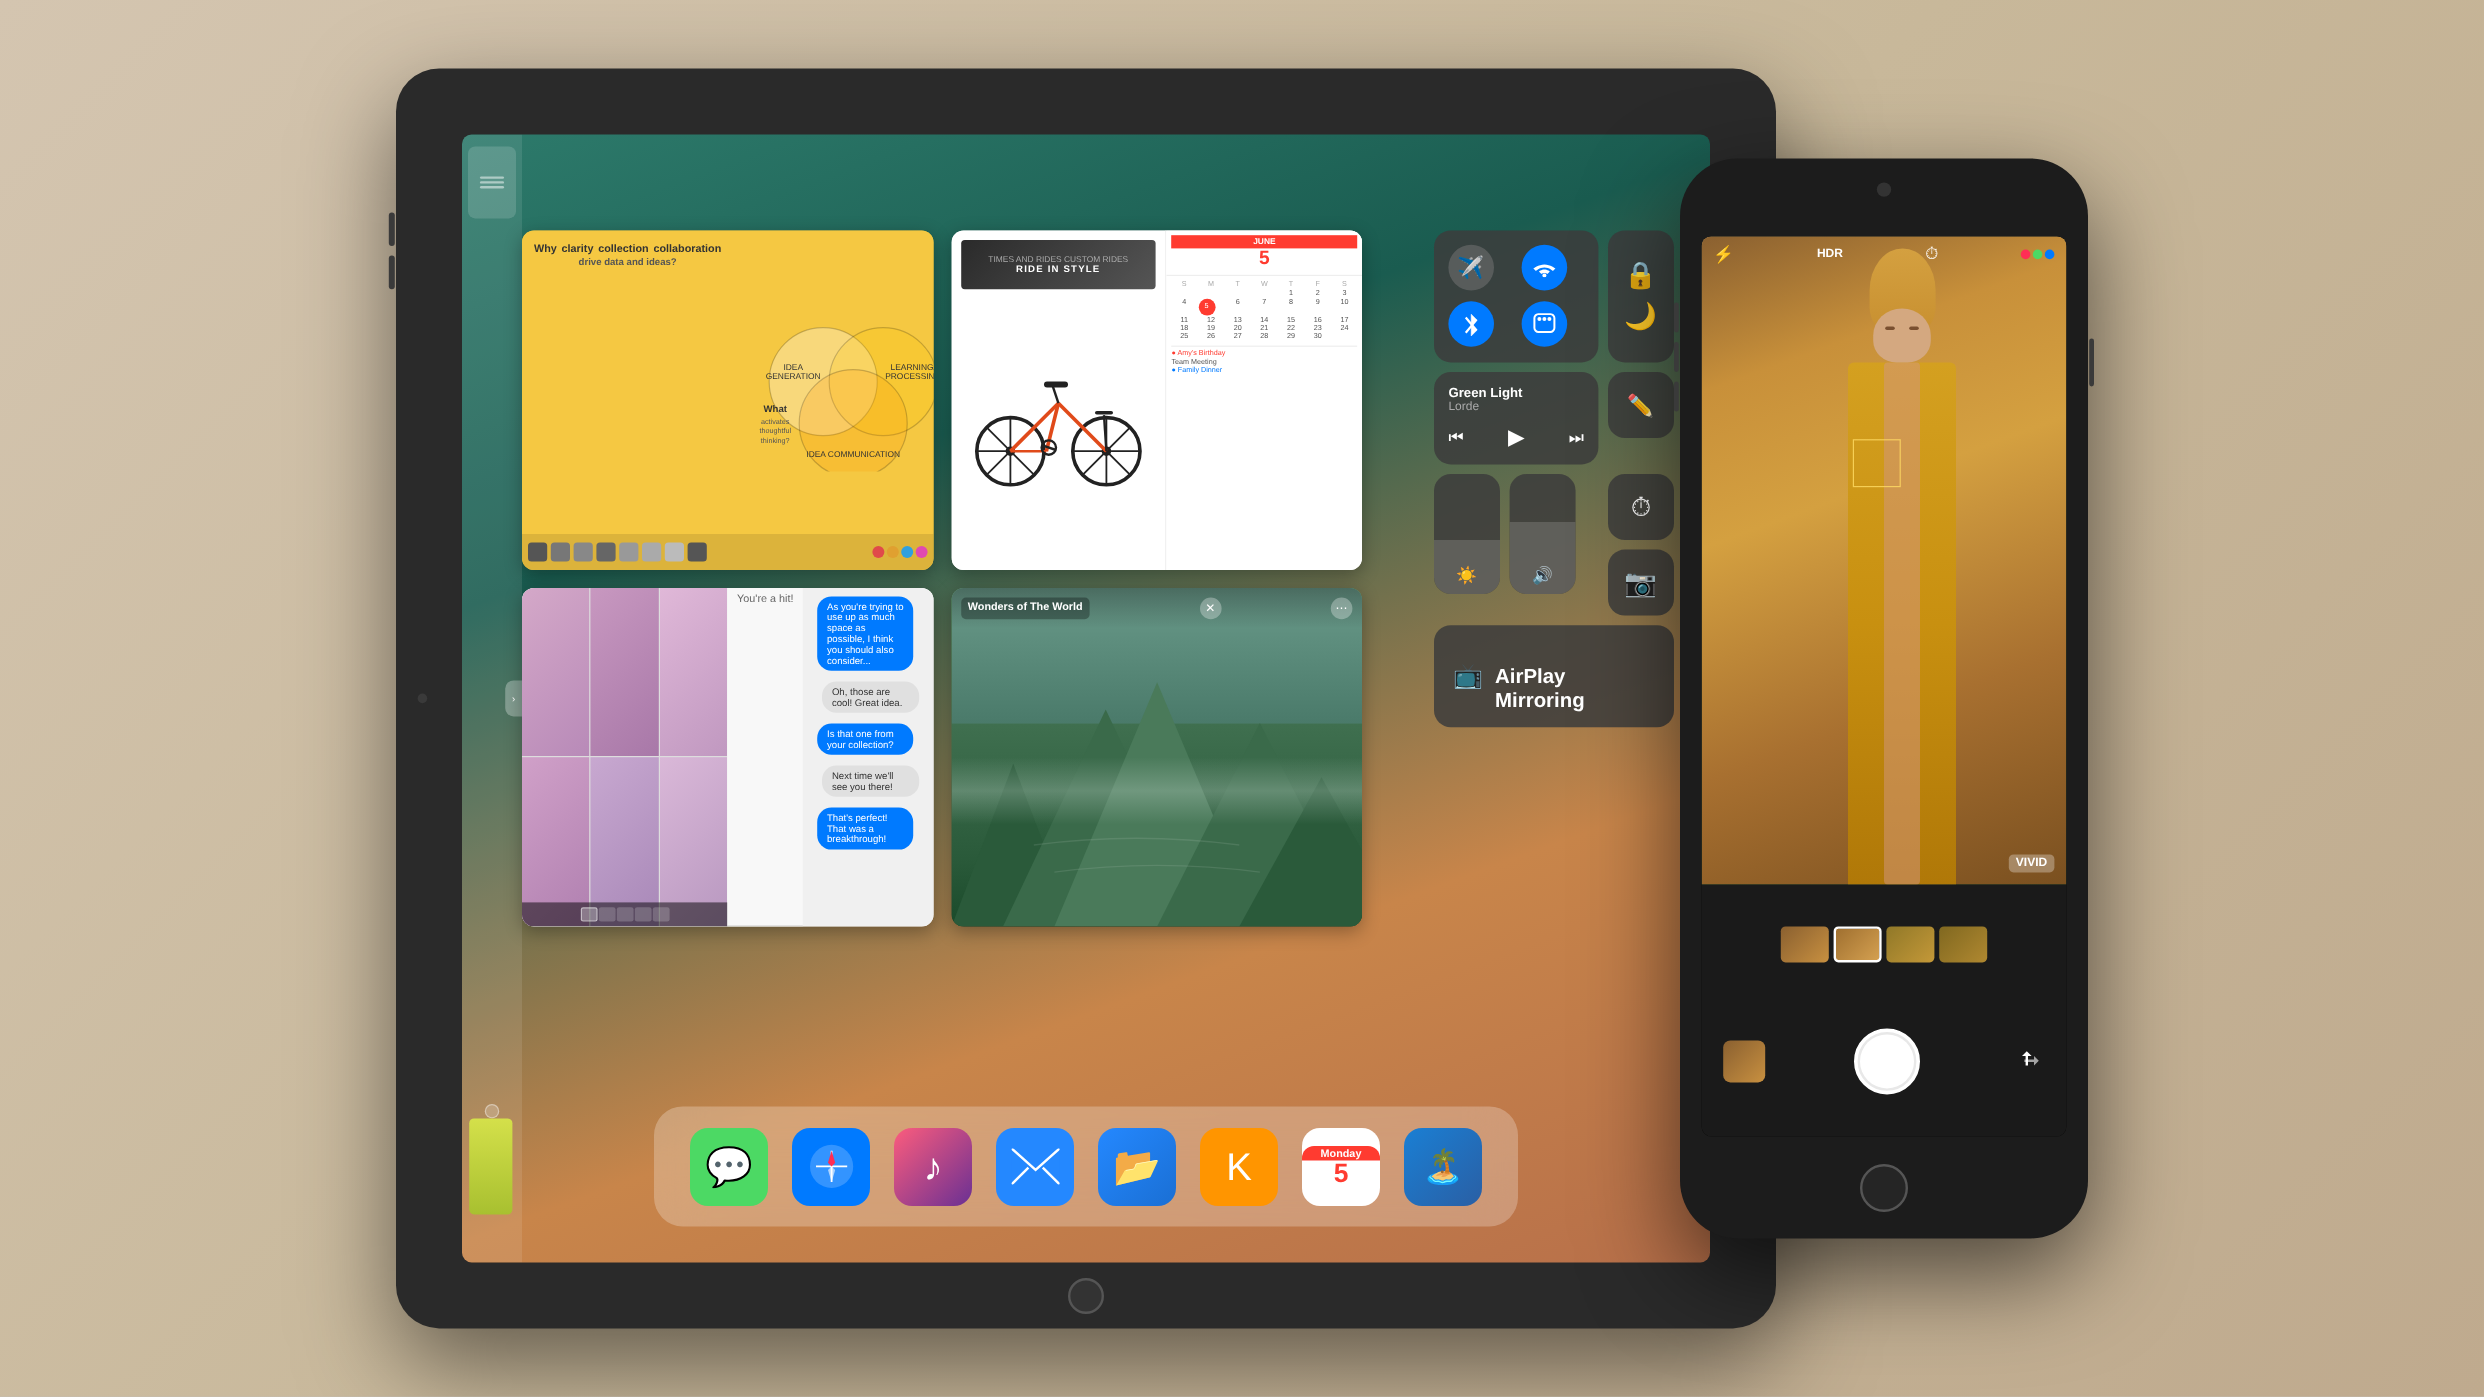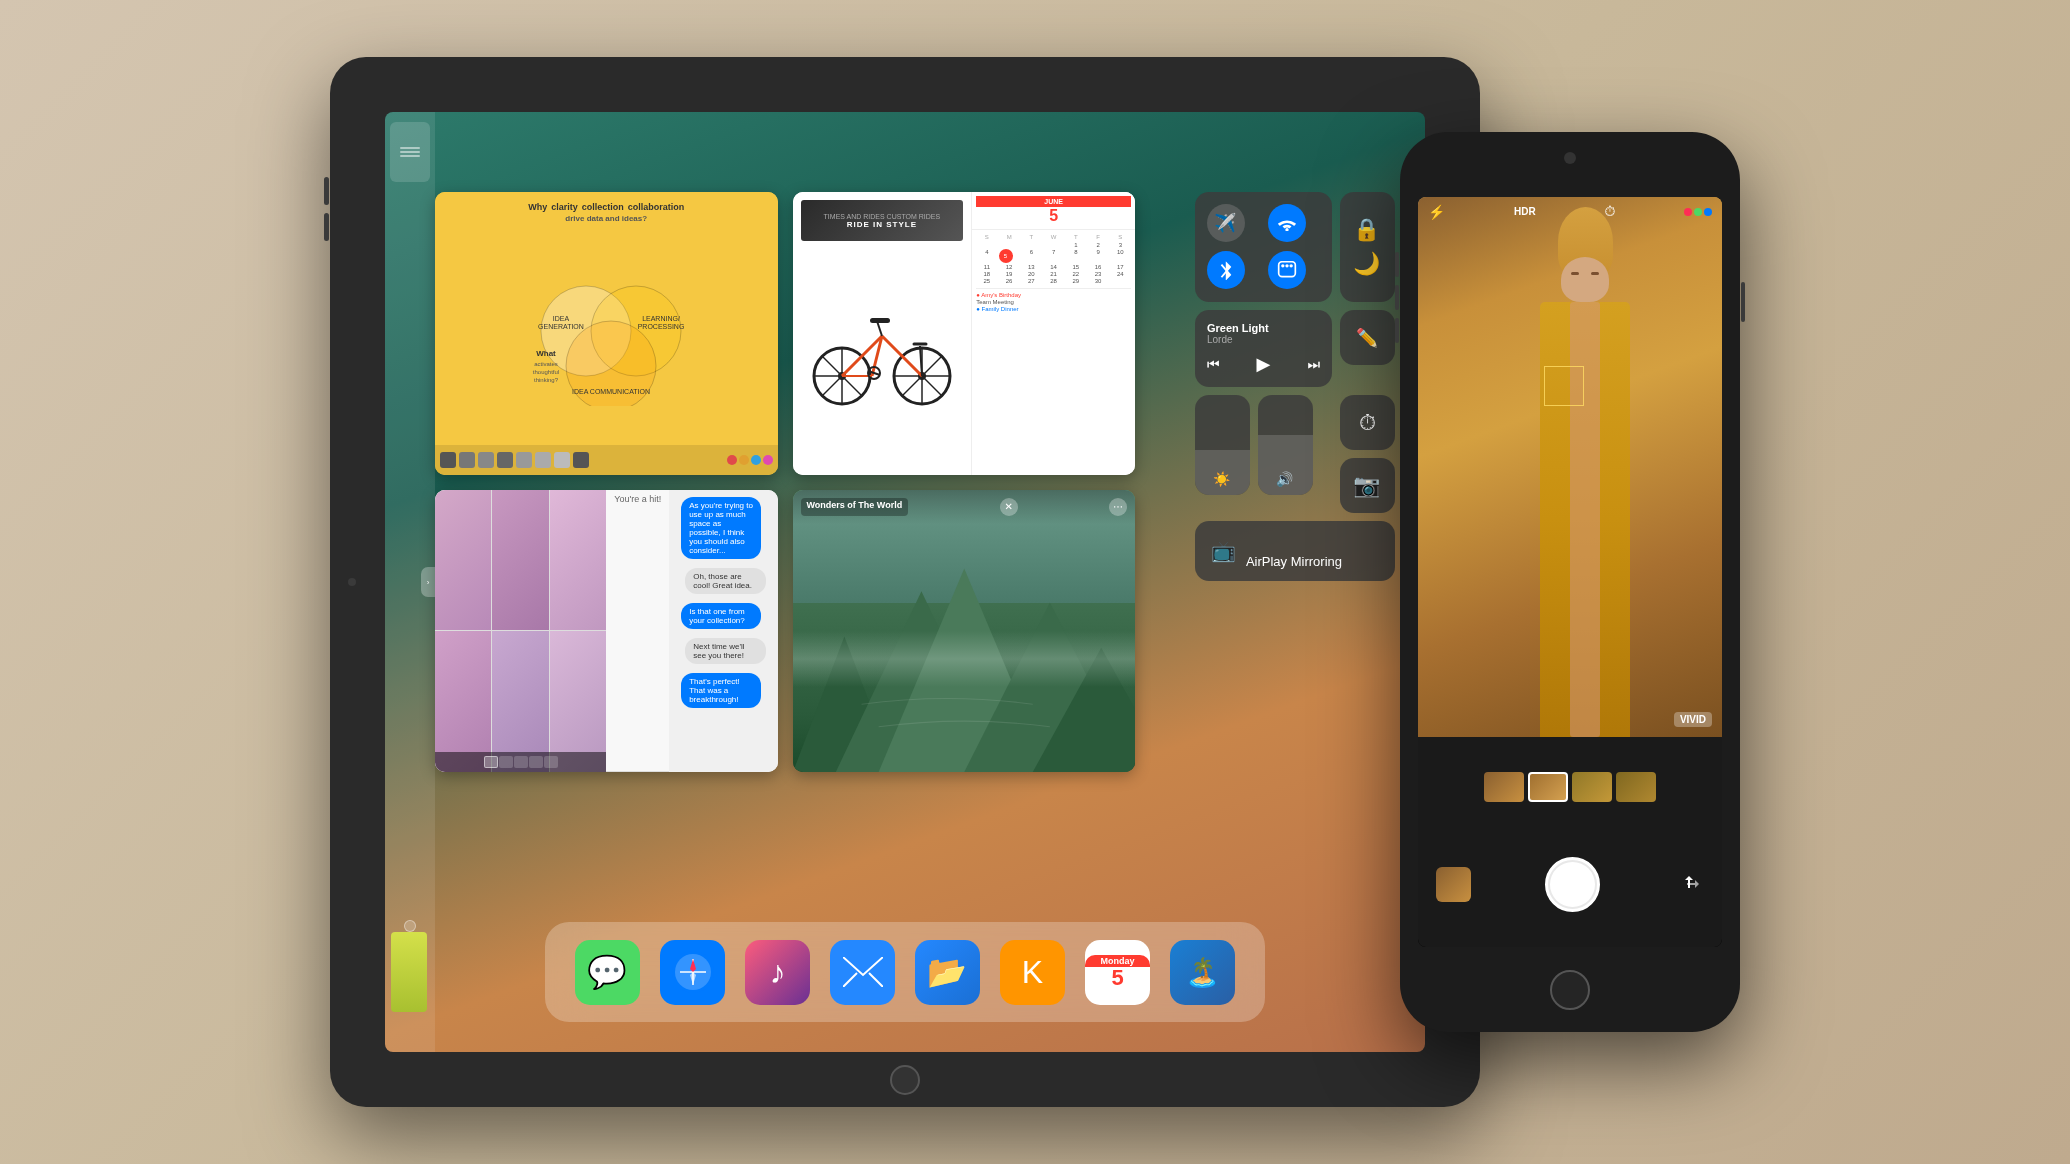--- a/index.html
+++ b/index.html
@@ -97,23 +97,22 @@
       position: relative;
     }
 
     .paper-sketch {
       position: absolute;
       top: 10px;
       left: 10px;
       right: 10px;
       bottom: 30px;
       display: flex;
-      flex-direction: column;
+      flex-direction: row;
       gap: 5px;
-      align-items: center;
     }
 
     .paper-title {
       font-size: 11px;
       font-weight: bold;
       color: #333;
       text-align: center;
     }
 
     .paper-diagram {
@@ -344,22 +343,22 @@
       gap: 10px;
     }
 
     .airplay-icon {
       font-size: 20px;
       color: white;
     }
 
     .airplay-text {
       color: white;
-      font-size: 13px;
-      font-weight: 400;
+      font-size: 17px;
+      font-weight: 700;
       margin-top: 21px;
     }
 
     
     .iphone-device {
       position: relative;
       width: 340px;
       height: 900px;
       background: #1c1c1c;
       border-radius: 48px;

